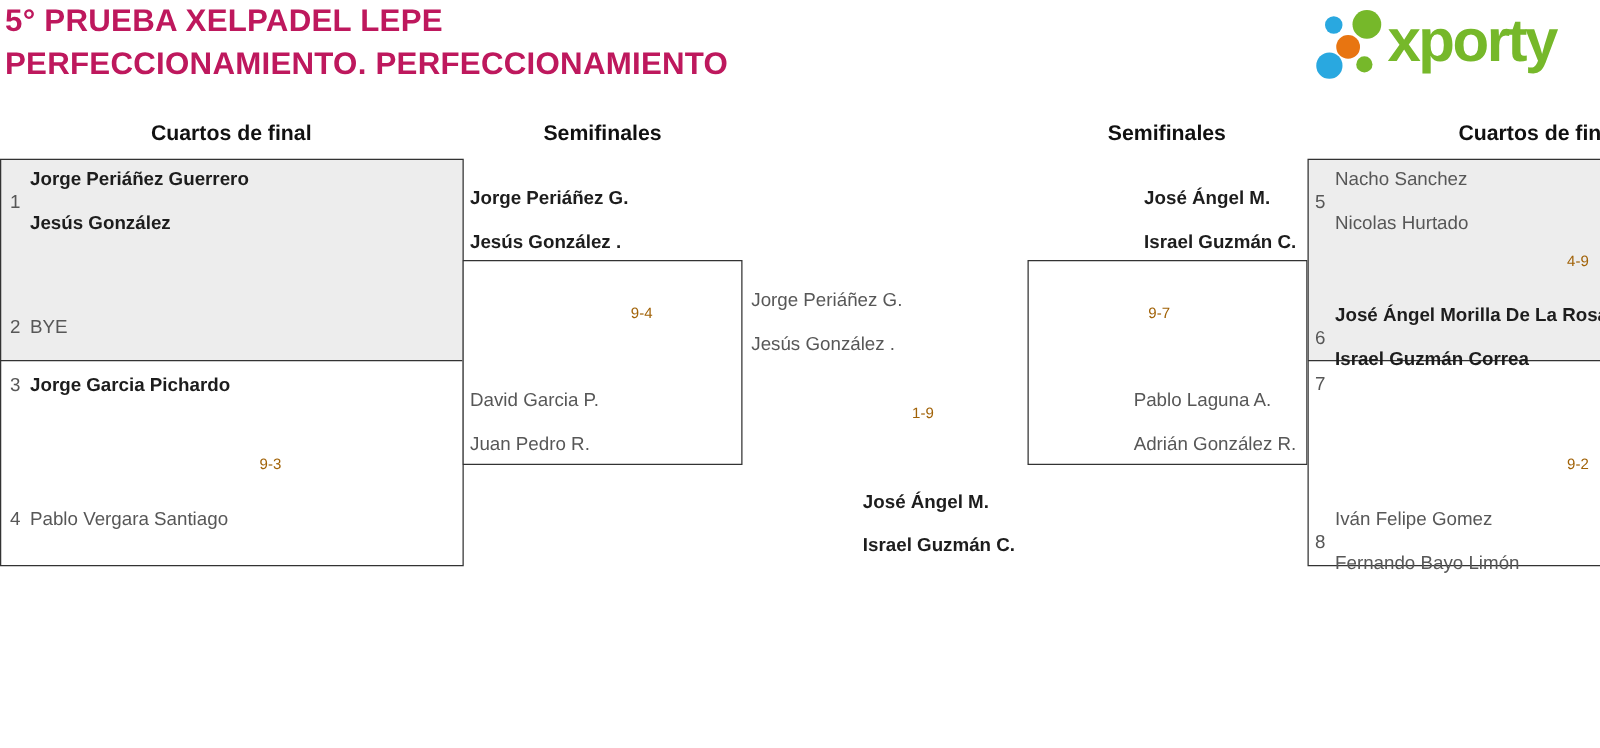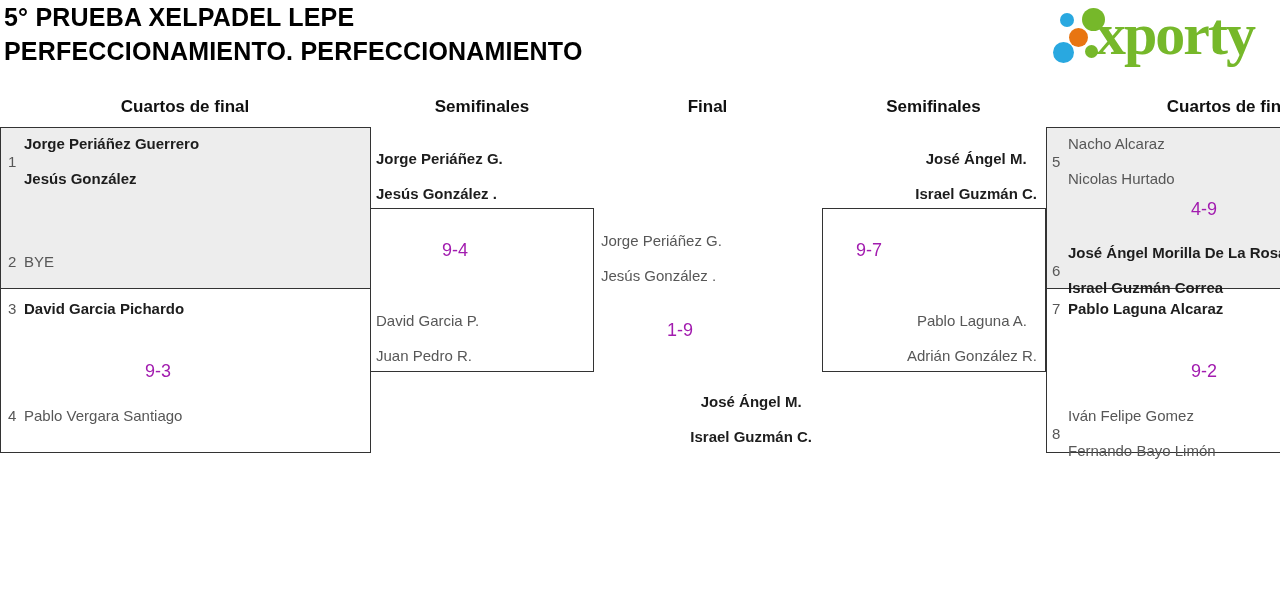--- a/index.html
+++ b/index.html
@@ -7,33 +7,33 @@
   body { font-family:"Liberation Sans", sans-serif; }
   .page {
     position:relative; width:1280px; height:598px;
     background:#fff; overflow:hidden;
   }
 
   
   .title {
     position:absolute; left:4px; top:0;
     font-size:25px; line-height:34px; font-weight:700;
-    color:#000000; letter-spacing:0.2px; white-space:nowrap;
+    color:#be185d; letter-spacing:0.2px; white-space:nowrap;
   }
   .logo { position:absolute; left:1048px; top:0; width:232px; height:78px; }
   .dot { position:absolute; border-radius:50%; }
   .d-blue-small  { left:12px; top:13px; width:14px; height:14px; background:#29a8e0; }
   .d-green-big   { left:34px; top:8px;  width:23px; height:23px; background:#76b82a; }
   .d-orange      { left:21px; top:28px; width:19px; height:19px; background:#e87511; }
   .d-blue-big    { left:5px;  top:42px; width:21px; height:21px; background:#29a8e0; }
   .d-green-small { left:37px; top:45px; width:13px; height:13px; background:#76b82a; }
   .wordmark {
-    position:absolute; left:48px; top:6px;
-    font-size:60px; line-height:56px; font-weight:700;
-    letter-spacing:-2px; color:#76b82a;font-family:Liberation Serif, serif;
+    position:absolute; left:62px; top:6px;
+    font-size:48px; line-height:56px; font-weight:700;
+    letter-spacing:-2px; color:#76b82a;
   }
 
   
   .rh {
     position:absolute; top:97px; font-size:17px; line-height:20px;
     font-weight:700; color:#111; text-align:center; white-space:nowrap;
   }
   .rh1 { left:0;      width:370px; }
   .rh2 { left:370px;  width:224px; }
   .rh3 { left:601px;  width:213px; }
@@ -50,41 +50,41 @@
   .b-qf3 { left:1046px; top:127px; width:370px; height:162px; }
   .b-qf4 { left:1046px; top:288px; width:370px; height:165px; }
 
   
   .team { position:absolute; display:flex; align-items:center; }
   .seed { width:16px; flex:none; font-size:15px; color:#575757; }
   .names { display:flex; flex-direction:column;gap:16px; }
   .nl { font-size:15px; line-height:19px; color:#575757; white-space:nowrap; }
   .win .nl { font-weight:700; color:#1d1d1d; }
   .label { position:absolute; }
-  .ral { text-align:center; }
+  .ral { text-align:left; }
 
   .p-qf1-top { left:8px;    top:134px; }
   .p-qf1-bot { left:8px;    top:252px; }
   .p-qf2-top { left:8px;    top:299px; }
   .p-qf2-bot { left:8px;    top:406px; }
   .p-qf3-top { left:1052px; top:134px; }
   .p-qf3-bot { left:1052px; top:243px; }
   .p-qf4-top { left:1052px; top:299px; }
   .p-qf4-bot { left:1052px; top:406px; }
 
   .l-sf1-win  { left:376px; top:149px; }
   .l-sf1-lose { left:376px; top:311px; }
   .l-fin-t1   { left:601px; top:231px; }
   .l-fin-t2   { right:468px; top:392px; }
   .l-sf2-win  { right:243px; top:149px; }
   .l-sf2-lose { right:243px; top:311px;margin-left:43px; }
 
   .score {
-    position:absolute; width:80px; text-align:left;
-    font-size:18px; line-height:19px; color:#a21caf;
+    position:absolute; width:80px; text-align:right;
+    font-size:12px; line-height:19px; color:#a16207;
   }
   .s-qf2 { left:145px;  top:362px; }
   .s-qf3 { left:1191px; top:200px; }
   .s-qf4 { left:1191px; top:362px; }
   .s-sf1 { left:442px;  top:241px; }
   .s-sf2 { left:856px;  top:241px; }
   .s-fin { left:667px;  top:321px; }
 </style>
 </head>
 <body>
@@ -100,21 +100,20 @@
     <span class="dot d-blue-small"></span>
     <span class="dot d-green-big"></span>
     <span class="dot d-orange"></span>
     <span class="dot d-blue-big"></span>
     <span class="dot d-green-small"></span>
     <span class="wordmark">xporty</span>
   </div>
 
   <div class="rh rh1">Cuartos de final</div>
   <div class="rh rh2">Semifinales</div>
-  <div class="rh rh3">Final</div>
   <div class="rh rh4">Semifinales</div>
   <div class="rh rh5">Cuartos de final</div>
 
   <div class="box gray b-qf1"></div>
   <div class="box b-qf2"></div>
   <div class="box b-sf1"></div>
   <div class="box b-sf2"></div>
   <div class="box gray b-qf3"></div>
   <div class="box b-qf4"></div>
 
@@ -128,21 +127,21 @@
   <div class="team p-qf1-bot">
     <span class="seed">2</span>
     <span class="names">
       <span class="nl">BYE</span>
     </span>
   </div>
 
   <div class="team p-qf2-top">
     <span class="seed">3</span>
     <span class="names win">
-      <span class="nl">David Garcia Pichardo</span>
+      <span class="nl">Jorge Garcia Pichardo</span>
     </span>
   </div>
   <div class="score s-qf2">9-3</div>
   <div class="team p-qf2-bot">
     <span class="seed">4</span>
     <span class="names">
       <span class="nl">Pablo Vergara Santiago</span>
     </span>
   </div>
 
@@ -172,37 +171,36 @@
   </div>
   <div class="score s-sf2">9-7</div>
   <div class="label l-sf2-lose names ral">
     <span class="nl">Pablo Laguna A.</span>
     <span class="nl">Adrián González R.</span>
   </div>
 
   <div class="team p-qf3-top">
     <span class="seed">5</span>
     <span class="names">
-      <span class="nl">Nacho Alcaraz</span>
+      <span class="nl">Nacho Sanchez</span>
       <span class="nl">Nicolas Hurtado</span>
     </span>
   </div>
   <div class="score s-qf3">4-9</div>
   <div class="team p-qf3-bot">
     <span class="seed">6</span>
     <span class="names win">
       <span class="nl">José Ángel Morilla De La Rosa</span>
       <span class="nl">Israel Guzmán Correa</span>
     </span>
   </div>
 
   <div class="team p-qf4-top">
     <span class="seed">7</span>
     <span class="names win">
-      <span class="nl">Pablo Laguna Alcaraz</span>
     </span>
   </div>
   <div class="score s-qf4">9-2</div>
   <div class="team p-qf4-bot">
     <span class="seed">8</span>
     <span class="names">
       <span class="nl">Iván Felipe Gomez</span>
       <span class="nl">Fernando Bayo Limón</span>
     </span>
   </div>

